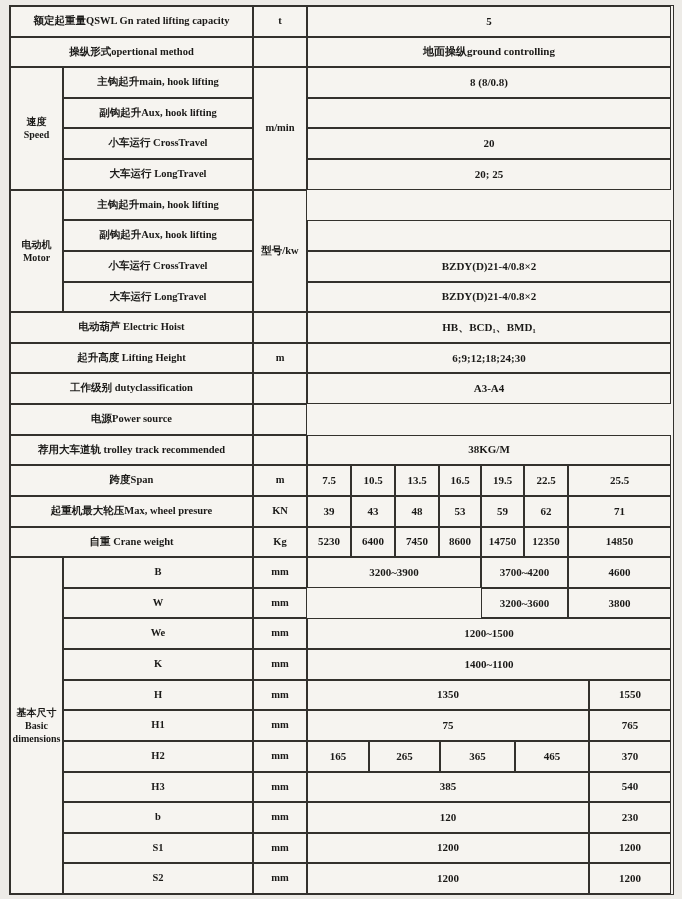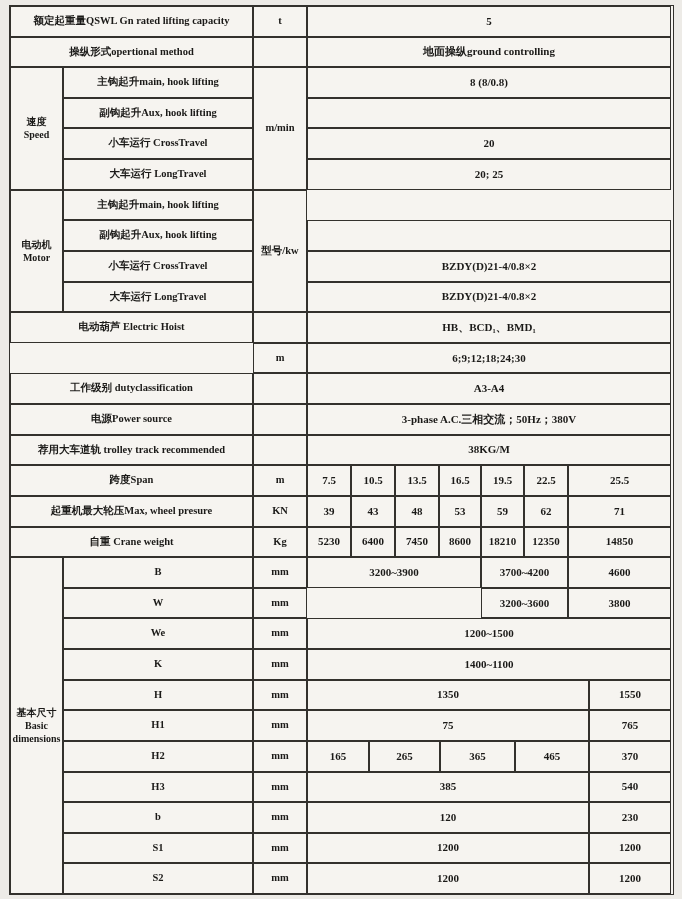--- a/index.html
+++ b/index.html
@@ -62,30 +62,30 @@
   <div class="c lab" style="grid-area:10/54/11/244">大车运行 LongTravel</div>
   <div class="c unit" style="grid-area:7/244/11/298">型号/kw</div>
   <div class="c" style="grid-area:8/298/9/662"></div>
   <div class="c" style="grid-area:9/298/10/662">BZDY(D)21-4/0.8×2</div>
   <div class="c" style="grid-area:10/298/11/662">BZDY(D)21-4/0.8×2</div>
 
   <div class="c lab" style="grid-area:11/1/12/244">电动葫芦 Electric Hoist</div>
   <div class="c unit" style="grid-area:11/244/12/298"></div>
   <div class="c" style="grid-area:11/298/12/662">HB、BCD₁、BMD₁</div>
 
+  <div class="c lab" style="grid-area:12/1/13/244">起升高度 Lifting Height</div>
   <div class="c unit" style="grid-area:12/244/13/298">m</div>
   <div class="c" style="grid-area:12/298/13/662">6;9;12;18;24;30</div>
 
   <div class="c lab" style="grid-area:13/1/14/244">工作级别 dutyclassification</div>
   <div class="c unit" style="grid-area:13/244/14/298"></div>
   <div class="c" style="grid-area:13/298/14/662">A3-A4</div>
 
   <div class="c lab" style="grid-area:14/1/15/244">电源Power source</div>
   <div class="c unit" style="grid-area:14/244/15/298"></div>
-  <div class="c" style="grid-area:14/298/15/662">3-phase A.C.三相交流；50Hz；380V</div>
 
   <div class="c lab" style="grid-area:15/1/16/244">荐用大车道轨 trolley track recommended</div>
   <div class="c unit" style="grid-area:15/244/16/298"></div>
   <div class="c" style="grid-area:15/298/16/662">38KG/M</div>
 
   <div class="c lab" style="grid-area:16/1/17/244">跨度Span</div>
   <div class="c unit" style="grid-area:16/244/17/298">m</div>
   <div class="c" style="grid-area:16/298/17/342">7.5</div>
   <div class="c" style="grid-area:16/342/17/386">10.5</div>
   <div class="c" style="grid-area:16/386/17/430">13.5</div>
@@ -103,21 +103,21 @@
   <div class="c" style="grid-area:17/472/18/515">59</div>
   <div class="c" style="grid-area:17/515/18/559">62</div>
   <div class="c" style="grid-area:17/559/18/662">71</div>
 
   <div class="c lab" style="grid-area:18/1/19/244">自重 Crane weight</div>
   <div class="c unit" style="grid-area:18/244/19/298">Kg</div>
   <div class="c" style="grid-area:18/298/19/342">5230</div>
   <div class="c" style="grid-area:18/342/19/386">6400</div>
   <div class="c" style="grid-area:18/386/19/430">7450</div>
   <div class="c" style="grid-area:18/430/19/472">8600</div>
-  <div class="c" style="grid-area:18/472/19/515">18210</div>
+  <div class="c" style="grid-area:18/472/19/515">14750</div>
   <div class="c" style="grid-area:18/515/19/559">12350</div>
   <div class="c" style="grid-area:18/559/19/662">14850</div>
 
   <div class="c sec" style="grid-area:19/1/30/54">基本尺寸
 Basic
 dimensions</div>
 
   <div class="c lab" style="grid-area:19/54/20/244">B</div>
   <div class="c unit" style="grid-area:19/244/20/298">mm</div>
   <div class="c" style="grid-area:19/298/20/472">3200~3900</div>

